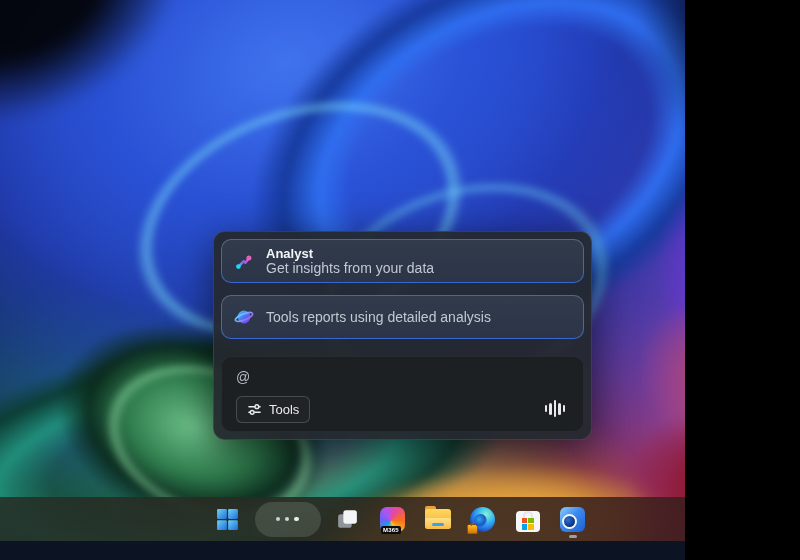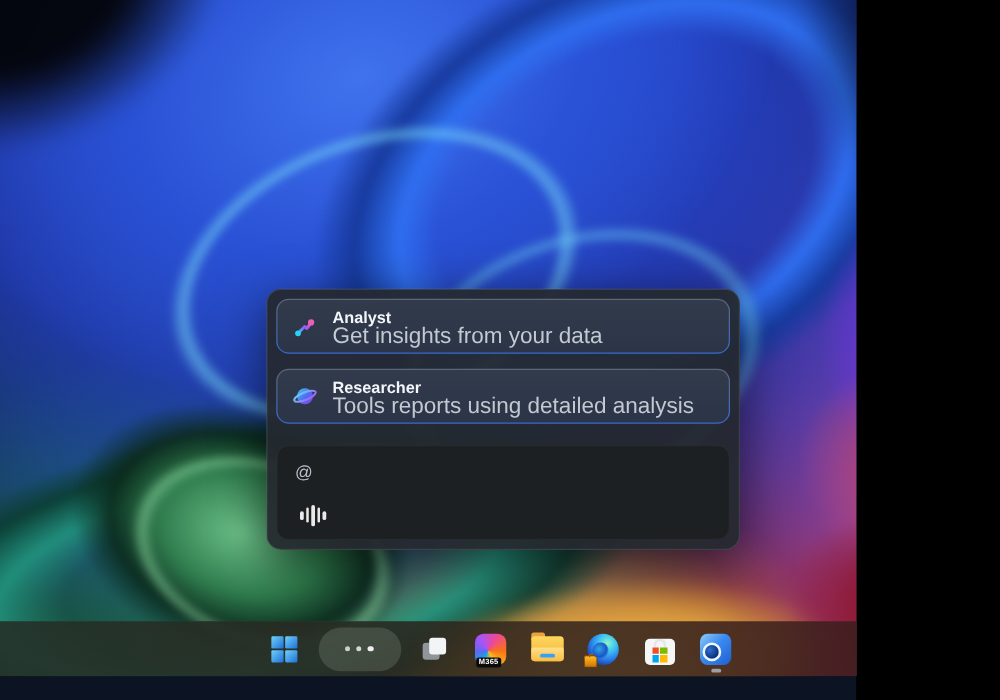--- a/index.html
+++ b/index.html
@@ -53,21 +53,21 @@
       background:rgba(36,40,47,.94); border:1px solid rgba(255,255,255,.10); border-radius:12px;
       box-shadow:0 10px 40px rgba(0,0,0,.55); padding:7px; display:flex; flex-direction:column; }
   .agent-card { height:44px; border-radius:10px; padding:1px; cursor:pointer;
       background:linear-gradient(180deg, rgba(165,175,192,.45), rgba(58,111,224,.9)); }
   .agent-card + .agent-card { margin-top:12px; }
   .agent-card-inner { height:100%; border-radius:9px; display:flex; align-items:center; gap:12px; padding:0 12px;
       background:linear-gradient(180deg, #313b4c, #2b3547); }
   .agent-icon { width:20px; height:20px; flex:0 0 auto; display:flex; }
   .agent-text { display:flex; flex-direction:column; line-height:15px; }
   .agent-name { font-size:13px; font-weight:700; color:#f3f5f8; }
-  .agent-desc { font-size:18px; color:#c3c9d1; }
+  .agent-desc { font-size:14px; color:#c3c9d1; }
 
   .composer { margin-top:17px; flex:1; border-radius:10px; background:#1d2023;
       border:1px solid rgba(255,255,255,.05); padding:12px 14px 8px 14px;
       display:flex; flex-direction:column; justify-content:space-between; cursor:text; }
   .composer-value { font-size:14px; color:#b9bfc7; }
   .composer-row { display:flex; align-items:center; justify-content:space-between; }
   .tools-button { display:flex; align-items:center; gap:7px; height:27px; padding:0 10px;
       border:1px solid rgba(255,255,255,.18); border-radius:6px; background:rgba(255,255,255,.02);
       color:#e9ebee; font-size:13px; cursor:pointer; }
   .voice-button { display:flex; align-items:flex-end; gap:2px; height:20px; padding:2px 4px; cursor:pointer; }
@@ -186,29 +186,41 @@
               <linearGradient id="rg2" x1="0" y1="0" x2="1" y2="1">
                 <stop offset="0" stop-color="#66d9f7"></stop>
                   <stop offset="1" stop-color="#a855f7"></stop>
               </linearGradient>
             </defs>
             <circle cx="10" cy="10" r="6.4" fill="url(#rg1)"></circle>
             <ellipse cx="10" cy="10" rx="9.2" ry="3" fill="none" stroke="url(#rg2)" stroke-width="1.6" transform="rotate(-22 10 10)"></ellipse>
           </svg>
         </span>
         <span class="agent-text">
-          <span class="agent-name">Researcher</span>
           <span class="agent-desc">Tools reports using detailed analysis</span>
         </span>
       </div>
     </div>
 
     <div class="composer">
       <span class="composer-value">@</span>
       <div class="composer-row">
+        <button class="tools-button">
+          <span style="display:flex">
+            <svg viewBox="0 0 16 16" width="15" height="15">
+              <g stroke="#e9ebee" stroke-width="1.5" stroke-linecap="round" fill="none">
+                <line x1="2" y1="5" x2="14" y2="5"></line>
+                <circle cx="10.5" cy="5" r="2" fill="#2b2f35"></circle>
+                <line x1="2" y1="11" x2="14" y2="11"></line>
+                <circle cx="5.5" cy="11" r="2" fill="#2b2f35"></circle>
+              </g>
+            </svg>
+          </span>
+          <span>Tools</span>
+        </button>
         <span class="voice-button">
           <span style="display:flex;align-items:center;gap:2px;height:18px">
             <i class="vb1" style="display:block;width:2.5px;height:7px;border-radius:2px;background:#e9e9e9"></i>
             <i class="vb2" style="display:block;width:2.5px;height:12px;border-radius:2px;background:#e9e9e9"></i>
             <i class="vb3" style="display:block;width:2.5px;height:17px;border-radius:2px;background:#e9e9e9"></i>
             <i class="vb4" style="display:block;width:2.5px;height:12px;border-radius:2px;background:#e9e9e9"></i>
             <i class="vb5" style="display:block;width:2.5px;height:7px;border-radius:2px;background:#e9e9e9"></i>
           </span>
         </span>
       </div>

